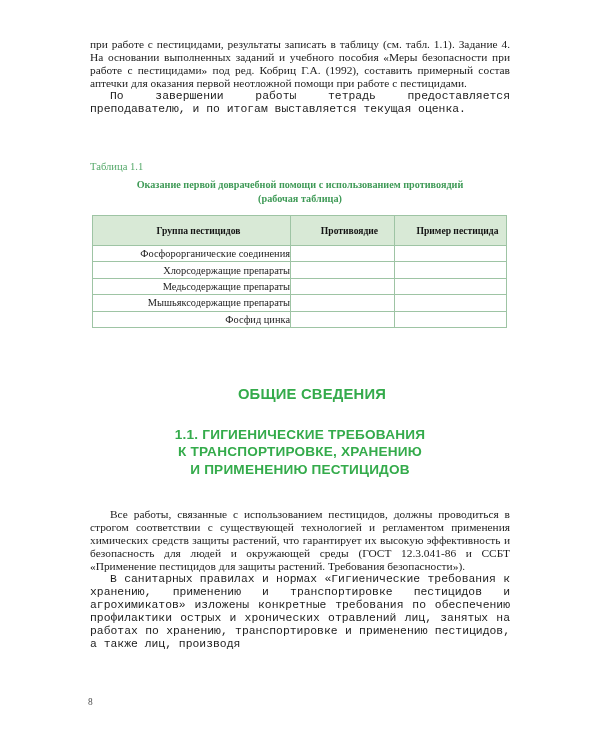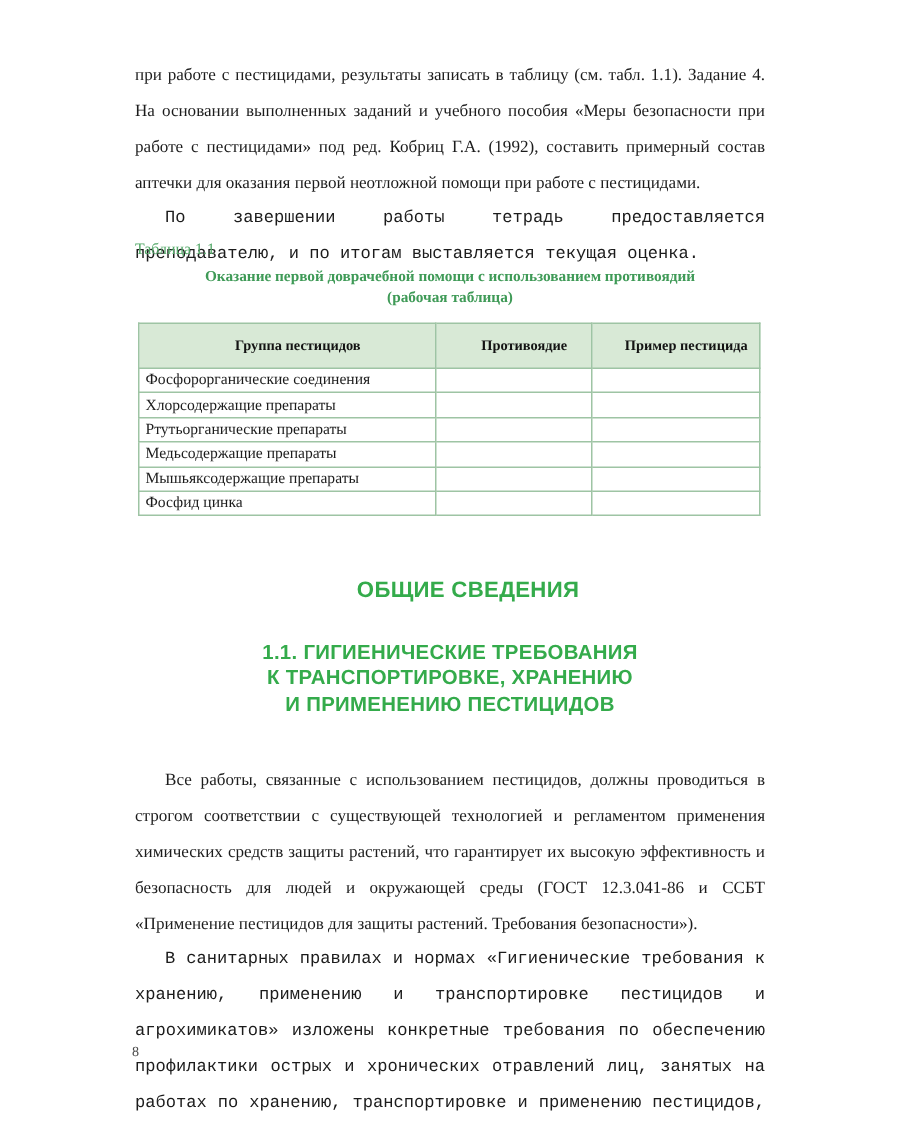--- a/index.html
+++ b/index.html
@@ -20,21 +20,21 @@
   .content {
     position: absolute;
     left: 90px;
     top: 38px;
     width: 420px;
   }
 
   p.body-text {
     margin: 0;
     font-size: 11.4px;
-    line-height: 24px;
+    line-height: 13px;
     text-align: justify;
     text-indent: 0;
     color: #1c1c1c;
     hyphens: manual;
   }
   p.body-text.indent {
     text-indent: 20px;
   }
   p.body-text + p.body-text {
     margin-top: 0;
@@ -85,21 +85,21 @@
     border-color: #9ec4a4;
     padding-left: 14px;
   }
   table.antidote-table tbody td {
     height: 15.4px;
     font-size: 10.4px;
     color: #1c1c1c;
   }
   table.antidote-table tbody td.name-cell {
     padding-left: 4px;
-    text-align: left;
+    text-align: right;
     white-space: nowrap;
   }
   col.c1 { width: 198px; }
   col.c2 { width: 104px; }
   col.c3 { width: 112px; }
 
   
   .section-title {
     position: absolute;
     left: 0;
@@ -176,25 +176,20 @@
           <td class="name-cell">Фосфорорганические соединения</td>
           <td></td>
           <td></td>
         </tr>
         <tr>
           <td class="name-cell">Хлорсодержащие препараты</td>
           <td></td>
           <td></td>
         </tr>
         <tr>
-          <td class="name-cell">Ртутьорганические препараты</td>
-          <td></td>
-          <td></td>
-        </tr>
-        <tr>
           <td class="name-cell">Медьсодержащие препараты</td>
           <td></td>
           <td></td>
         </tr>
         <tr>
           <td class="name-cell">Мышьяксодержащие препараты</td>
           <td></td>
           <td></td>
         </tr>
         <tr>

